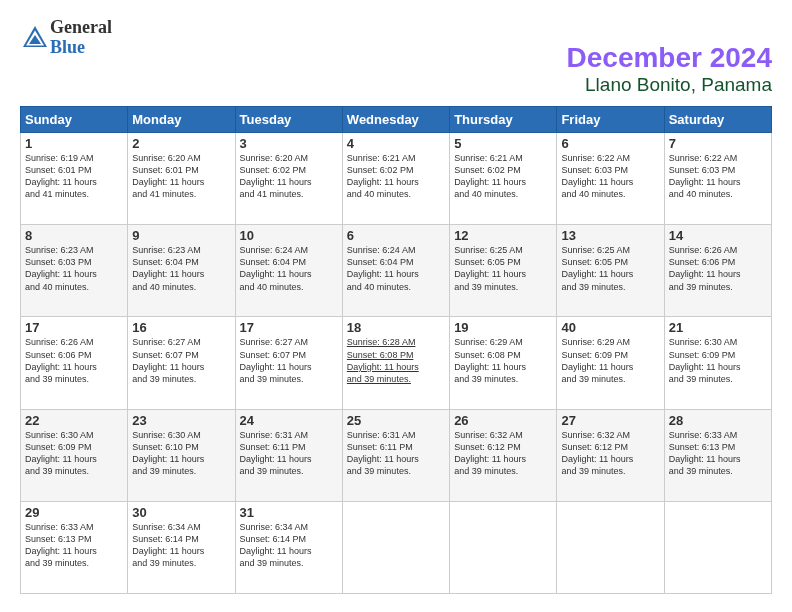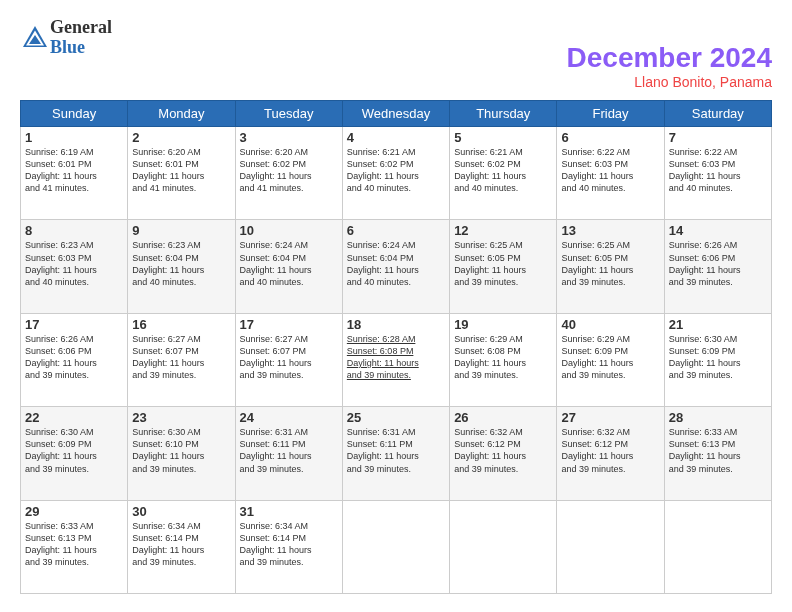--- a/index.html
+++ b/index.html
@@ -50,36 +50,36 @@
     .title-block {
       text-align: right;
     }
     .main-title {
       font-size: 28px;
       font-weight: bold;
       color: #8b5cf6;
       margin-top: 24px;
     }
     .subtitle {
-      font-size: 14px;
-      color: #ef4444;
+      font-size: 19px;
+      color: #14532d;
     }
     .calendar {
       width: 100%;
       border-collapse: collapse;
       flex: 1;
       table-layout: fixed;
     }
     .calendar th {
       background: #2a6db5;
       color: #fff;
       font-size: 13px;
-      font-weight: normal;
+      font-weight: bold;
       padding: 5px 4px;
-      text-align: center;
+      text-align: left;
       border: 1px solid #1e5a99;
     }
     .calendar td {
       border: 1px solid #ccc;
       vertical-align: top;
       padding: 3px 4px;
       font-size: 9.5px;
       color: #333;
       background: #fff;
       height: 82px;

